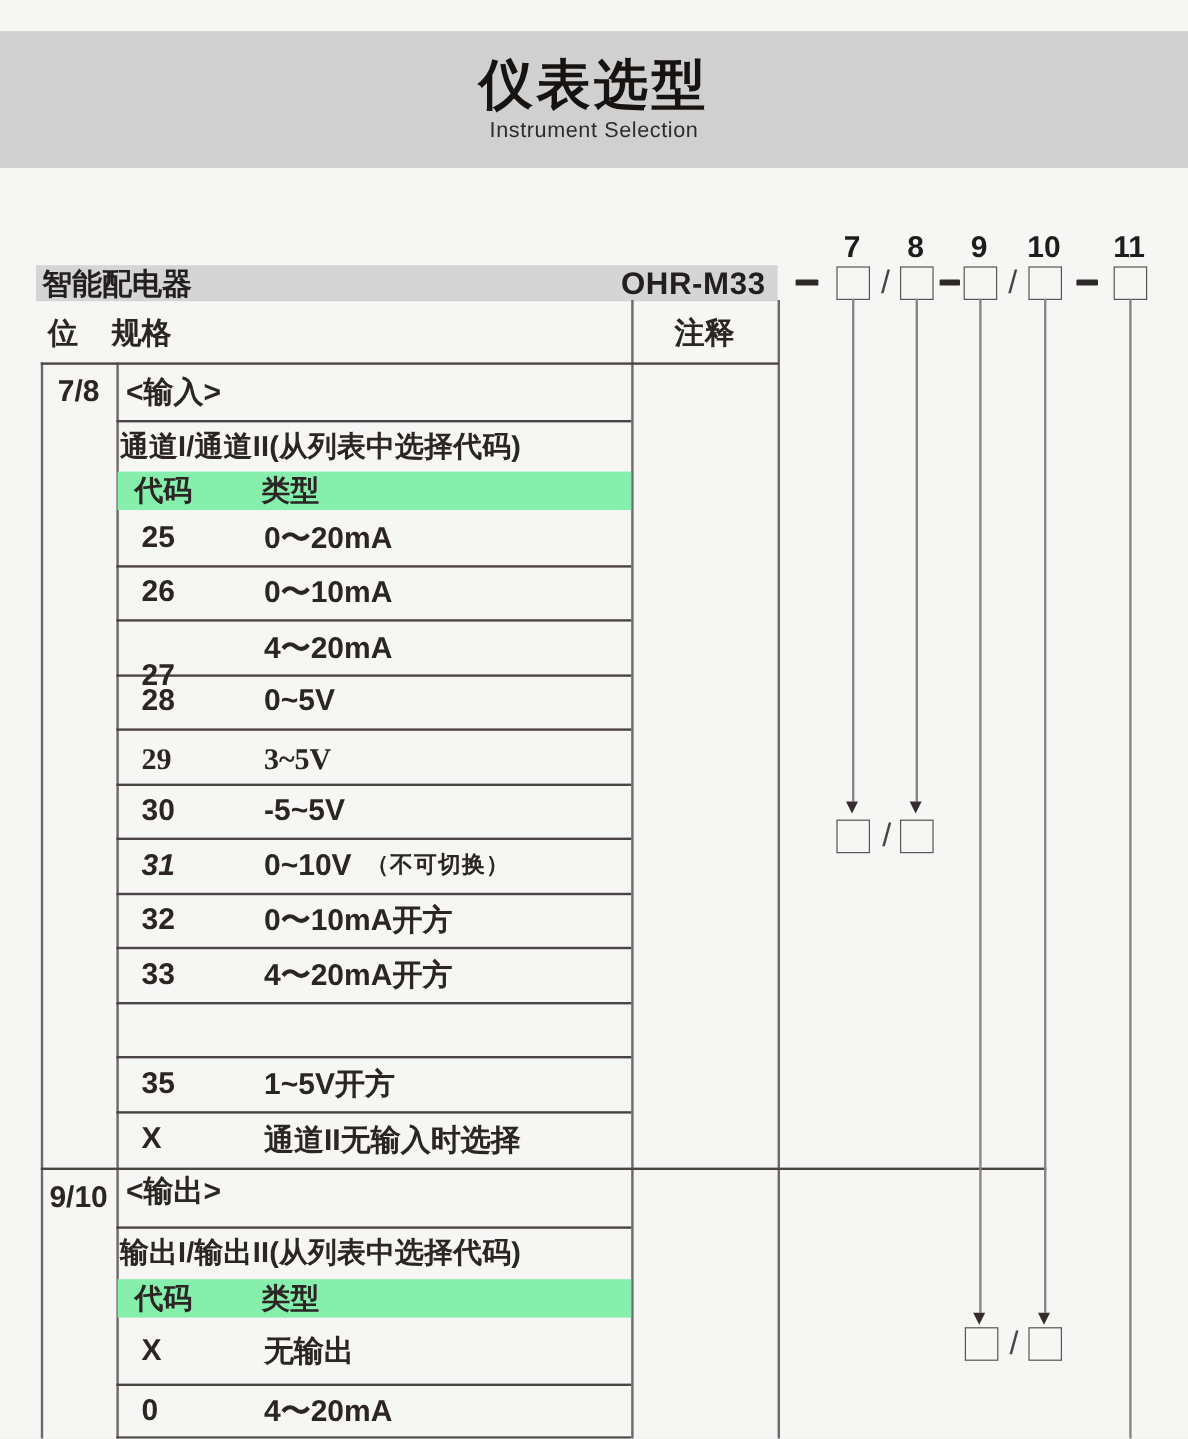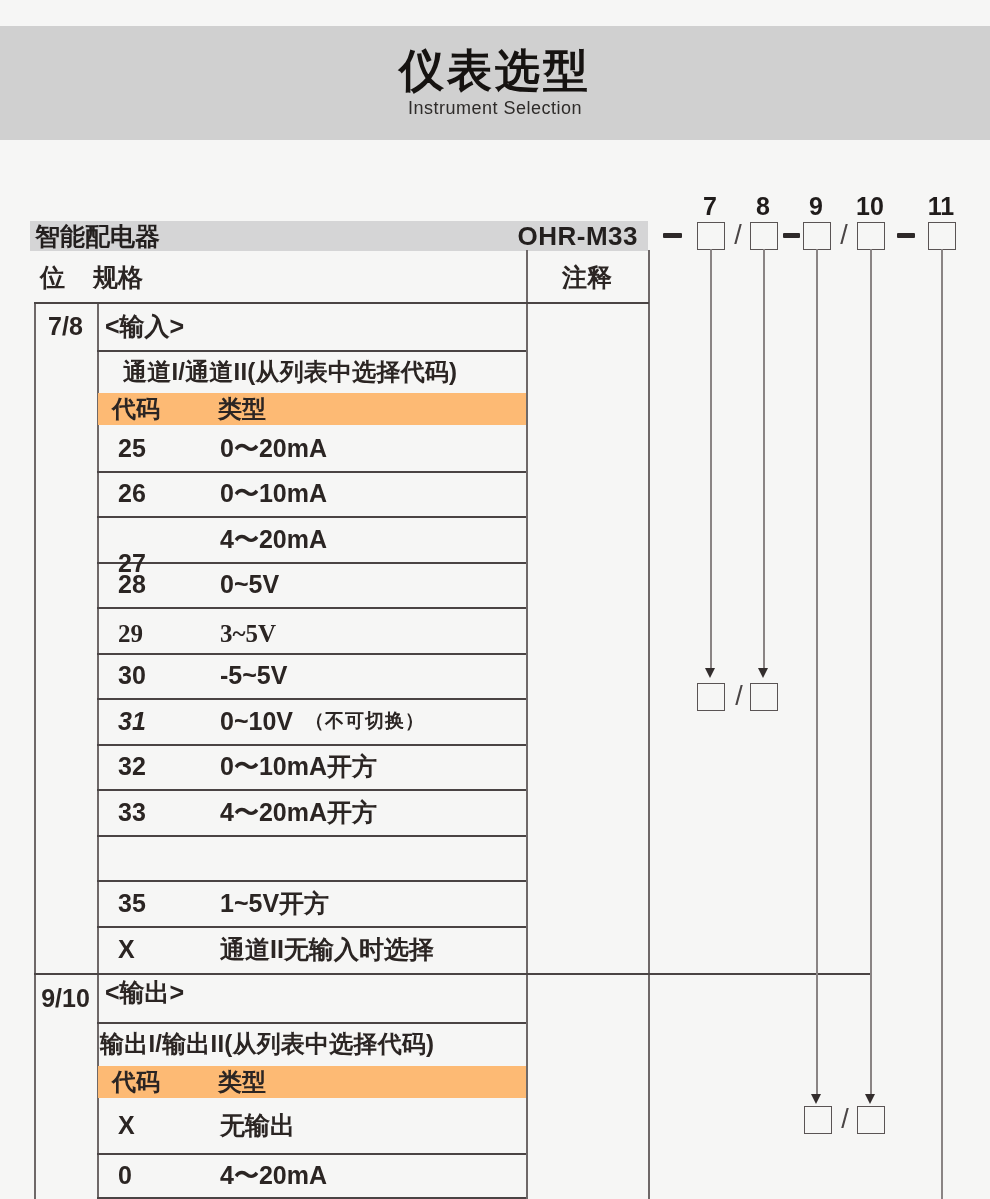--- a/index.html
+++ b/index.html
@@ -22,21 +22,21 @@
   #title-banner{position:absolute;left:0;top:26px;width:990px;height:114px;background:#d0d0d0;
     display:flex;flex-direction:column;align-items:center;justify-content:center;}
   #page-title{font-size:45px;font-weight:bold;color:#161311;letter-spacing:3px;line-height:1.05;}
   #page-subtitle{font-size:18px;font-weight:400;color:#2e2b29;margin-top:4px;letter-spacing:0.5px;}
 
   #table-title-bar{position:absolute;left:30px;top:221px;width:618px;height:30px;background:#d5d5d6;
     display:flex;align-items:center;justify-content:space-between;}
   #product-name{font-size:25px;font-weight:bold;padding-left:5px;color:#231f1e;}
   #model-code{font-size:26px;font-weight:bold;padding-right:10px;color:#231f1e;letter-spacing:0.5px;}
 
-  .band{position:absolute;left:98px;top:0;width:428px;height:32px;background:#fdba74;
+  .band{position:absolute;left:98px;top:0;width:428px;height:32px;background:#86efac;
     display:flex;align-items:center;font-weight:bold;font-size:24px;color:#2b2523;}
   .band .code-h{padding-left:14px;width:106px;}
   .note-small{font-size:19px;font-weight:bold;margin-left:12px;letter-spacing:1px;}
   .code-col{padding-left:0;width:102px;justify-content:flex-start;}
 </style>
 </head>
 <body>
 
 <div id="screen">
 
@@ -72,21 +72,21 @@
   <div class="hline" style="left:97px;top:835px;width:429px;"></div>
   <div class="hline" style="left:97px;top:880px;width:429px;"></div>
   <div class="hline" style="left:97px;top:926px;width:429px;"></div>
   <div class="hline" style="left:34px;top:973px;width:838px;"></div>
   <div class="hline" style="left:97px;top:1022px;width:429px;"></div>
   <div class="hline" style="left:97px;top:1153px;width:429px;"></div>
   <div class="hline" style="left:97px;top:1197px;width:429px;"></div>
 
   <div class="cell" style="left:34px;top:303px;width:63px;height:47px;justify-content:center;font-size:25px;font-weight:600;">7/8</div>
   <div class="cell" style="left:105px;top:303px;height:47px;font-size:25px;">&lt;输入&gt;</div>
-  <div class="cell" style="left:100px;top:350px;height:44px;font-size:24px;letter-spacing:0.2px;padding-left:23px;">通道I/通道II(从列表中选择代码)</div>
+  <div class="cell" style="left:100px;top:350px;height:44px;font-size:24px;letter-spacing:0.2px;">通道I/通道II(从列表中选择代码)</div>
 
   <div class="band" style="top:393px;">
     <span class="code-h">代码</span>
     <span>类型</span>
   </div>
 
   <div class="cell" style="left:118px;top:425px;height:46px;width:408px;font-size:25px;">
     <span class="code-col" style="display:inline-block;">25</span>
     <span>0〜20mA</span>
   </div>

